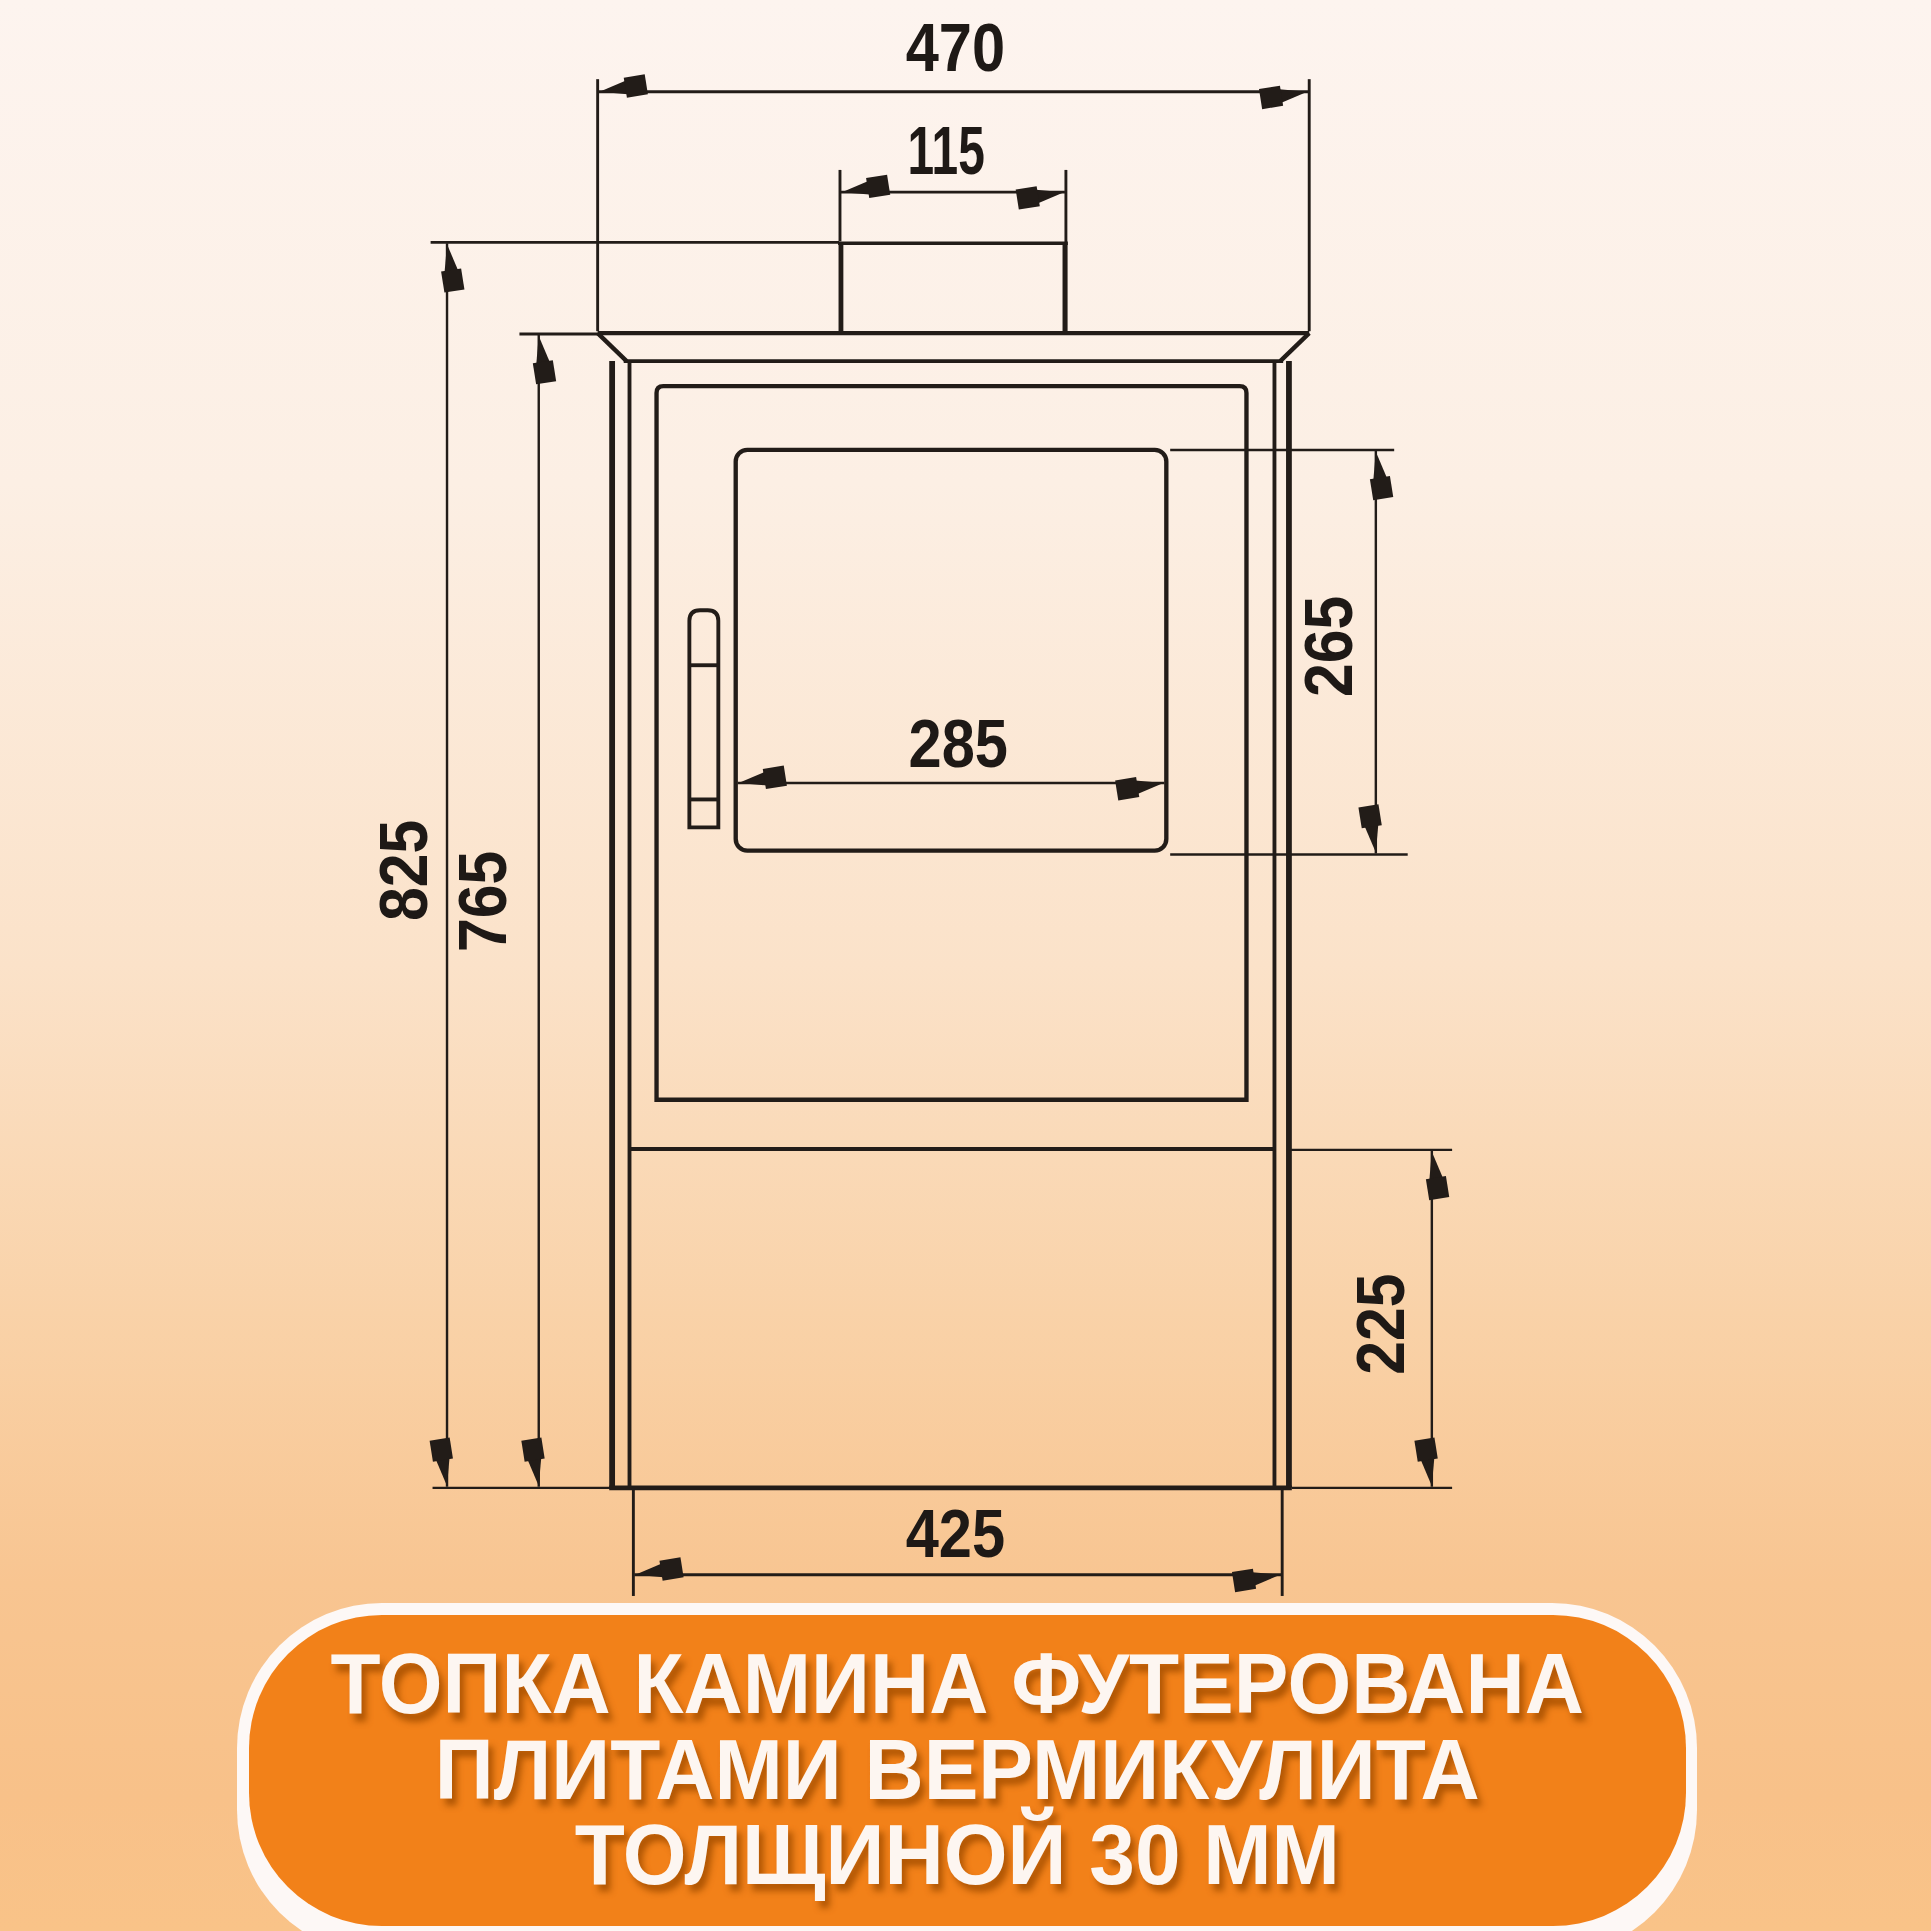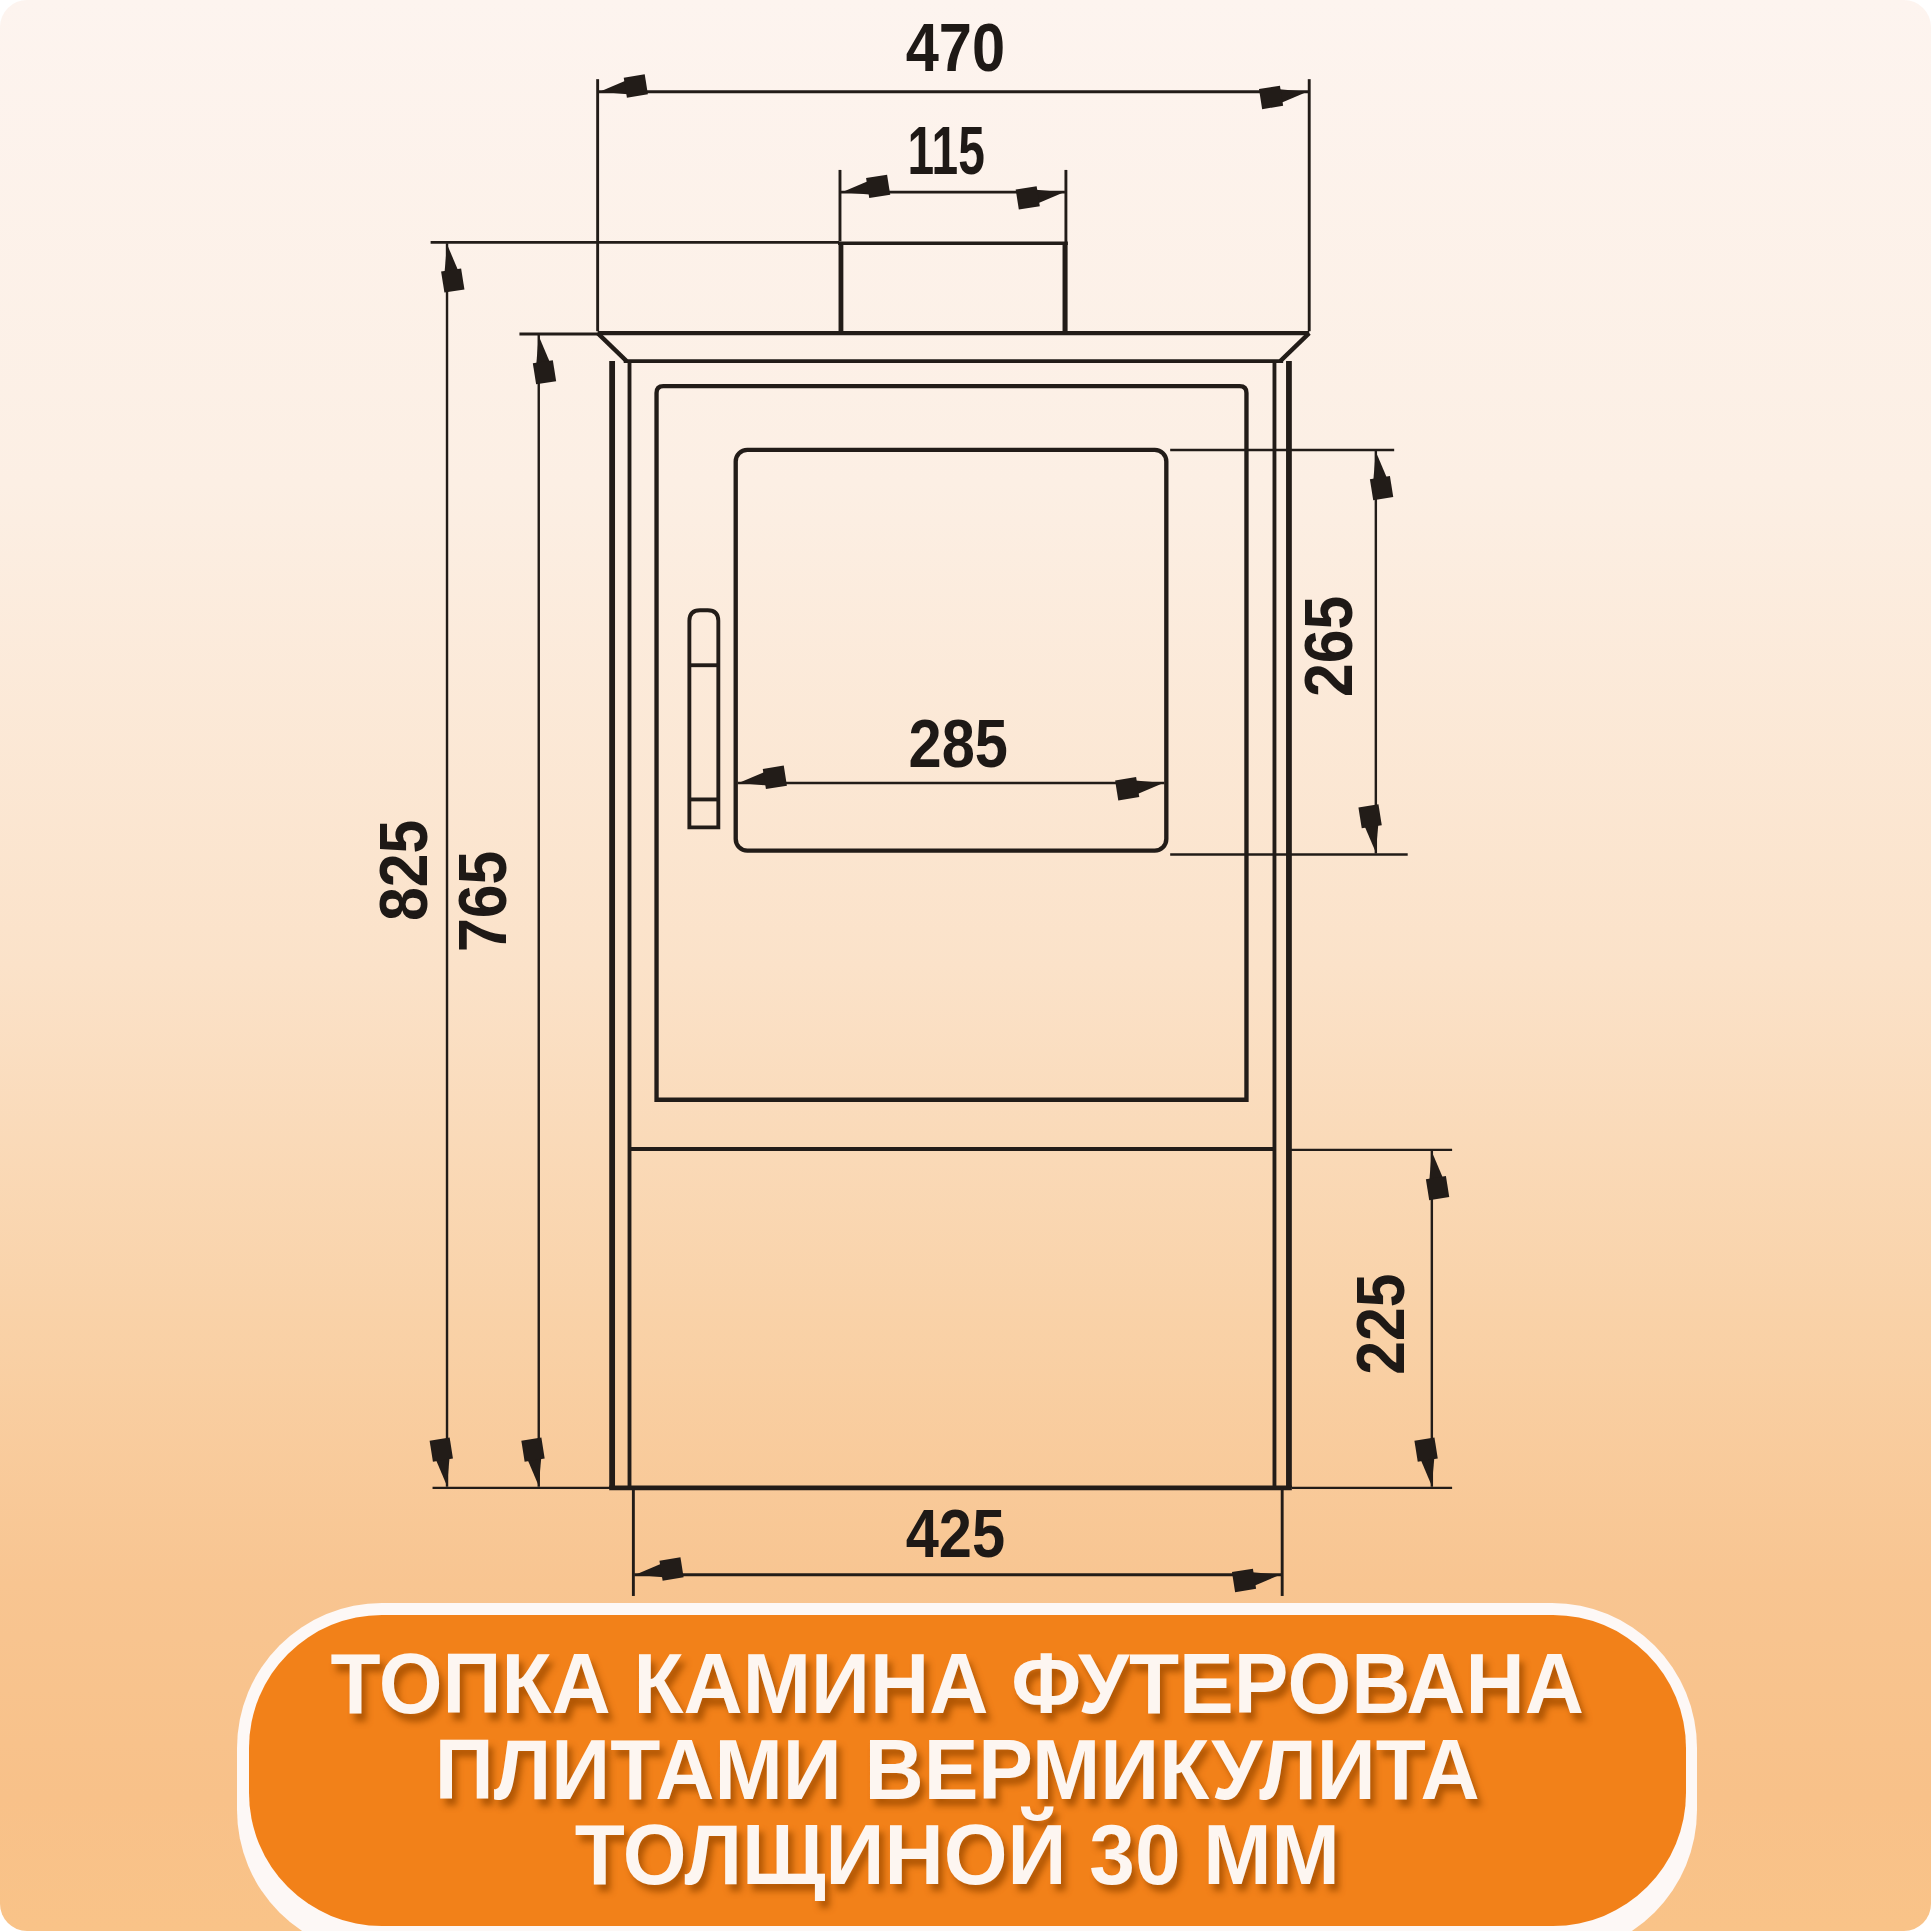--- a/index.html
+++ b/index.html
@@ -1,18 +1,18 @@
 <!DOCTYPE html>
 <html><head>
 <meta charset="utf-8">
 <style>
 html,body{margin:0;padding:0}
 #page{position:relative;width:1931px;height:1931px;overflow:hidden;
   font-family:"Liberation Sans",sans-serif;
-  background:linear-gradient(180deg,#fdf4ef 0%,#fcefe4 25%,#fbe2c9 50%,#f9d2a8 68%,#f8c591 82%,#f8c189 93%,#f9c388 100%);border-radius:27px;}
+  background:linear-gradient(180deg,#fdf4ef 0%,#fcefe4 25%,#fbe2c9 50%,#f9d2a8 68%,#f8c591 82%,#f8c189 93%,#f9c388 100%);}
 svg{position:absolute;left:0;top:0}
 .dimtxt{font-family:"Liberation Sans",sans-serif;font-weight:bold;font-size:71px;fill:#1e1916;}
 #banner{position:absolute;left:237px;top:1603px;width:1460px;height:352px;background:#fdf8f6;border-radius:145px;}
 #banner-inner{position:absolute;left:11.6px;top:11.6px;width:1437px;height:311px;background:#f28119;border-radius:133px;}
 #banner-text{position:absolute;left:-9.7px;top:38px;width:100%;text-align:center;
   font-weight:bold;font-size:82px;line-height:81px;color:#fdf6f1;letter-spacing:0px;
   transform:scaleY(1.05);transform-origin:50% 0;
   text-shadow:4.8px 6.8px 5.8px rgba(170,82,2,0.9);}
 </style>
 </head>

